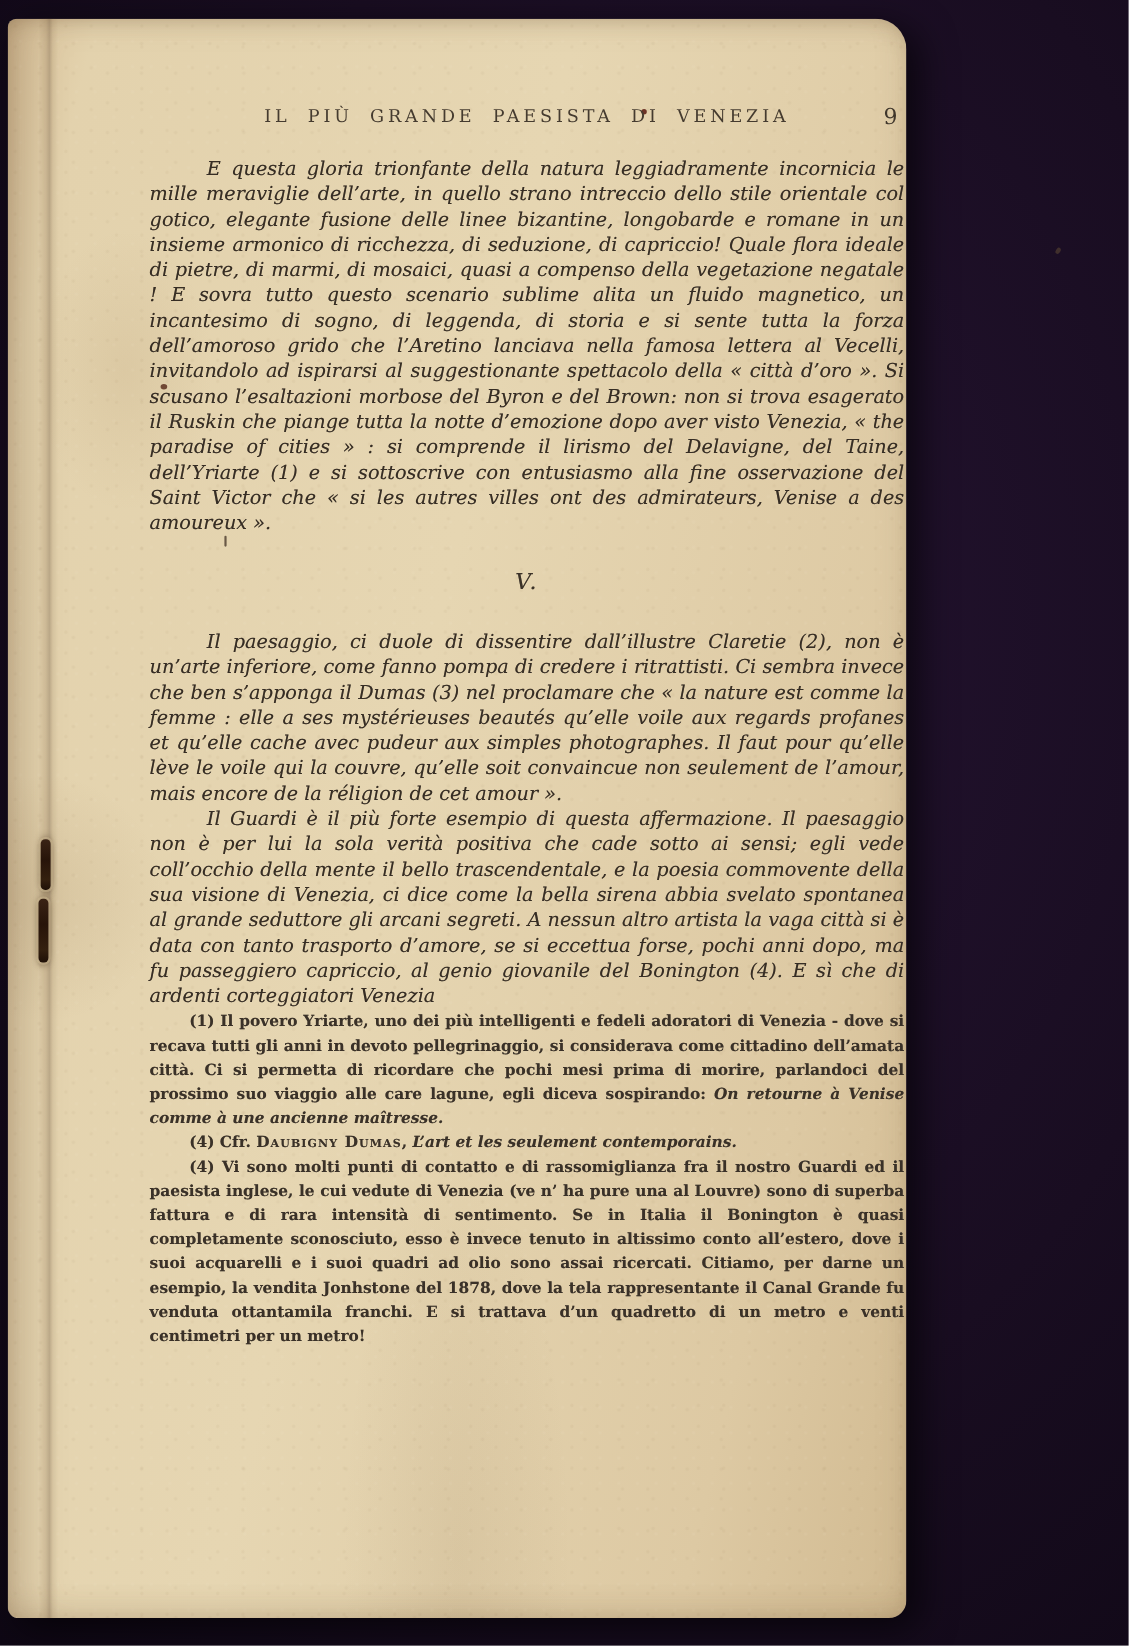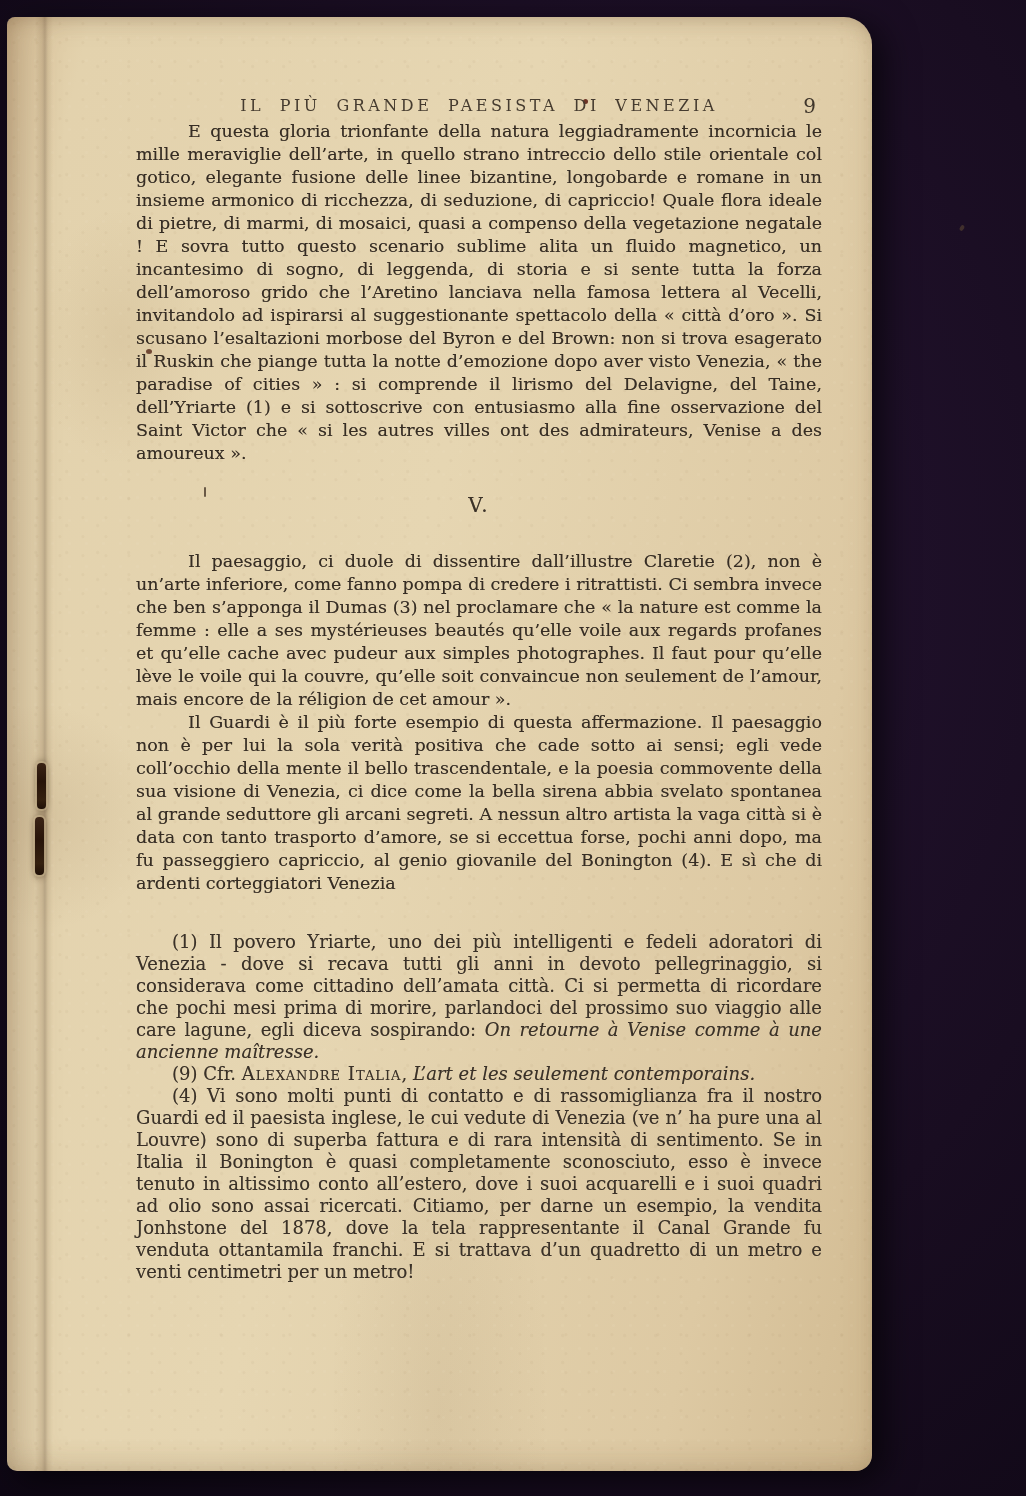--- a/index.html
+++ b/index.html
@@ -16,21 +16,20 @@
       radial-gradient(circle at 50% 50%, rgba(255,250,235,.05) 1px, transparent 2px) 3px 9px/17px 23px,
       radial-gradient(ellipse at 13% 22%, rgba(146,112,66,.10) 0, transparent 8%),
       radial-gradient(ellipse at 4% 55%, rgba(120,88,50,.12) 0, transparent 10%),
       radial-gradient(ellipse at 50% 96%, rgba(110,82,48,.08) 0, transparent 18%),
       linear-gradient(103deg, #d9c29b 0%, #e3d2ad 7%, #e6d6b2 45%, #ddc9a3 82%, #d1ba91 100%);
     box-shadow:
       10px 9px 34px rgba(0,0,0,.65),
       inset 26px 0 44px -18px rgba(100,70,40,.35),
       inset -9px -12px 34px -16px rgba(120,90,55,.28),
       inset 0 10px 22px -14px rgba(90,62,35,.35);
-    padding-left: 48px;
   }
   .crease{
     position:absolute;left:28px;top:0;width:18px;height:100%;
     background:linear-gradient(90deg, transparent 0%, rgba(110,80,50,.16) 38%, rgba(80,55,35,.26) 55%, rgba(110,80,50,.10) 72%, transparent 100%);
   }
   .stitch{
     position:absolute;width:9px;border-radius:4px;background:linear-gradient(180deg,#3a2315,#271409 40%,#34200f 80%,#1f1007);
     box-shadow:0 0 0 2px rgba(210,190,150,.45), 0 3px 6px rgba(60,40,20,.45), 0 -3px 6px rgba(60,40,20,.35);
   }
   .stitch.s1{left:30px;top:746px;height:46px;}
@@ -41,26 +40,26 @@
   .sp3{left:197px;top:470px;width:2px;height:10px;border-radius:2px;background:#4a3a2c;opacity:.8;}
   .sp4{left:953px;top:208px;width:4px;height:6px;background:#5a4632;opacity:.6;transform:rotate(35deg);border-radius:40% 60% 50% 50%;}
   .content{position:absolute;left:129px;top:0;width:686px;color:#362d24;}
   .running-header{
     position:relative;margin-top:79px;height:22px;
     text-align:center;font-size:16px;letter-spacing:3.5px;word-spacing:7px;color:#453b2f;
   }
   .page-number{
     position:absolute;right:6px;top:-2px;font-size:20px;letter-spacing:0;word-spacing:0;color:#3f362b;
   }
-  .body-text{margin-top:2px;font-size:17.5px;line-height:23px;text-align:justify;
-    text-shadow:0 0 .5px rgba(54,45,36,.45);}
+  .body-text{margin-top:25px;font-size:17.5px;line-height:23px;text-align:justify;
+    text-shadow:0 0 .5px rgba(54,45,36,.45);font-style:italic;}
   .body-text p{margin:0;text-indent:52px;}
   .section-heading{margin:29px 0 33px 0;text-align:center;font-size:20px;letter-spacing:2px;color:#3b3228;}
-  .footnotes{margin-top:36px;font-size:18px;line-height:22px;text-align:justify;color:#3a3128;
-    text-shadow:0 0 .4px rgba(58,49,40,.4);}
+  .footnotes{font-size:14px;line-height:22px;text-align:justify;color:#3a3128;
+    text-shadow:0 0 .4px rgba(58,49,40,.4);font-weight:bold;}
   .footnotes p{margin:0;text-indent:36px;}
   .it{font-style:italic;}
   .sc{font-variant:small-caps;letter-spacing:1px;}
 </style>
 </head>
 <body>
 
 <div class="page">
   <div class="crease"></div>
   <div class="stitch s1"></div>
@@ -81,18 +80,18 @@
       <p>E questa gloria trionfante della natura leggiadramente incornicia le mille meraviglie dell’arte, in quello strano intreccio dello stile orientale col gotico, elegante fusione delle linee bizantine, longobarde e romane in un insieme armonico di ricchezza, di seduzione, di capriccio! Quale flora ideale di pietre, di marmi, di mosaici, quasi a compenso della vegetazione negatale ! E sovra tutto questo scenario sublime alita un fluido magnetico, un incantesimo di sogno, di leggenda, di storia e si sente tutta la forza dell’amoroso grido che l’Aretino lanciava nella famosa lettera al Vecelli, invitandolo ad ispirarsi al suggestionante spettacolo della « città d’oro ». Si scusano l’esaltazioni morbose del Byron e del Brown: non si trova esagerato il Ruskin che piange tutta la notte d’emozione dopo aver visto Venezia, « the paradise of cities » : si comprende il lirismo del Delavigne, del Taine, dell’Yriarte (1) e si sottoscrive con entusiasmo alla fine osservazione del Saint Victor che « si les autres villes ont des admirateurs, Venise a des amoureux ».</p>
 
       <div class="section-heading">V.</div>
 
       <p>Il paesaggio, ci duole di dissentire dall’illustre Claretie (2), non è un’arte inferiore, come fanno pompa di credere i ritrattisti. Ci sembra invece che ben s’apponga il Dumas (3) nel proclamare che « la nature est comme la femme : elle a ses mystérieuses beautés qu’elle voile aux regards profanes et qu’elle cache avec pudeur aux simples photographes. Il faut pour qu’elle lève le voile qui la couvre, qu’elle soit convaincue non seulement de l’amour, mais encore de la réligion de cet amour ».</p>
       <p>Il Guardi è il più forte esempio di questa affermazione. Il paesaggio non è per lui la sola verità positiva che cade sotto ai sensi; egli vede coll’occhio della mente il bello trascendentale, e la poesia commovente della sua visione di Venezia, ci dice come la bella sirena abbia svelato spontanea al grande seduttore gli arcani segreti. A nessun altro artista la vaga città si è data con tanto trasporto d’amore, se si eccettua forse, pochi anni dopo, ma fu passeggiero capriccio, al genio giovanile del Bonington (4). E sì che di ardenti corteggiatori Venezia</p>
     </div>
 
     <div class="footnotes">
       <p><span>(1) Il povero Yriarte, uno dei più intelligenti e fedeli adoratori di Venezia - dove si recava tutti gli anni in devoto pellegrinaggio, si considerava come cittadino dell’amata città. Ci si permetta di ricordare che pochi mesi prima di morire, parlandoci del prossimo suo viaggio alle care lagune, egli diceva sospirando: </span><span class="it">On retourne à Venise comme à une ancienne maîtresse.</span></p>
-      <p><span>(9) Cfr. </span><span class="sc">Alexandre Italia</span><span>, </span><span class="it">L’art et les seulement contemporains.</span></p>
+      <p><span>(4) Cfr. </span><span class="sc">Daubigny Dumas</span><span>, </span><span class="it">L’art et les seulement contemporains.</span></p>
       <p><span>(4) Vi sono molti punti di contatto e di rassomiglianza fra il nostro Guardi ed il paesista inglese, le cui vedute di Venezia (ve n’ ha pure una al Louvre) sono di superba fattura e di rara intensità di sentimento. Se in Italia il Bonington è quasi completamente sconosciuto, esso è invece tenuto in altissimo conto all’estero, dove i suoi acquarelli e i suoi quadri ad olio sono assai ricercati. Citiamo, per darne un esempio, la vendita Jonhstone del 1878, dove la tela rappresentante il Canal Grande fu venduta ottantamila franchi. E si trattava d’un quadretto di un metro e venti centimetri per un metro!</span></p>
     </div>
 
   </div>
 </div>
 
 </body></html>

